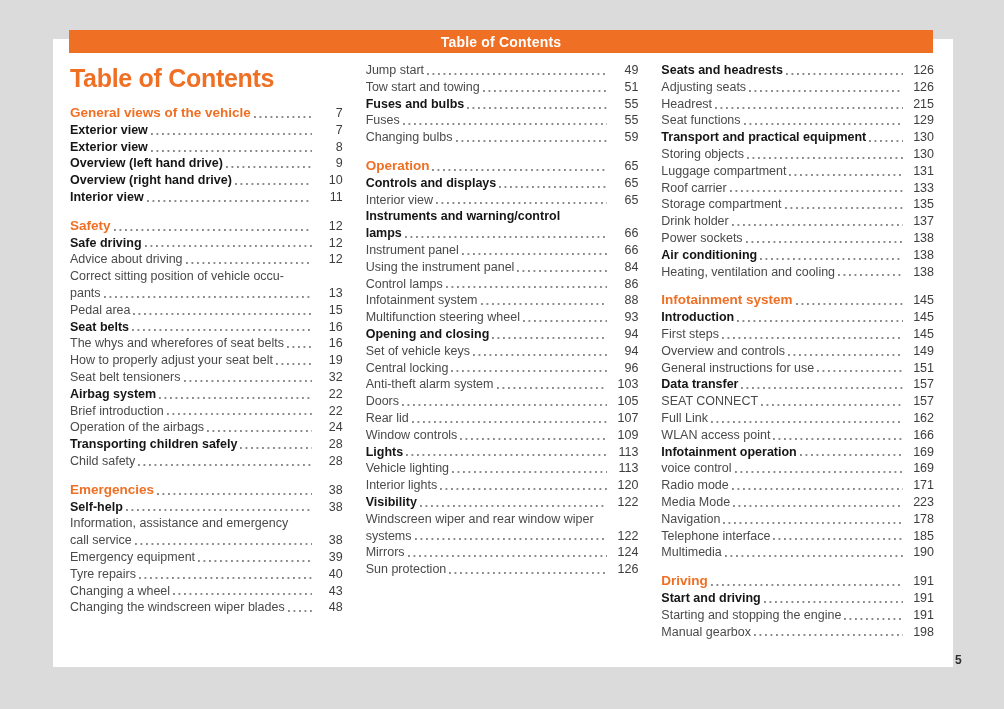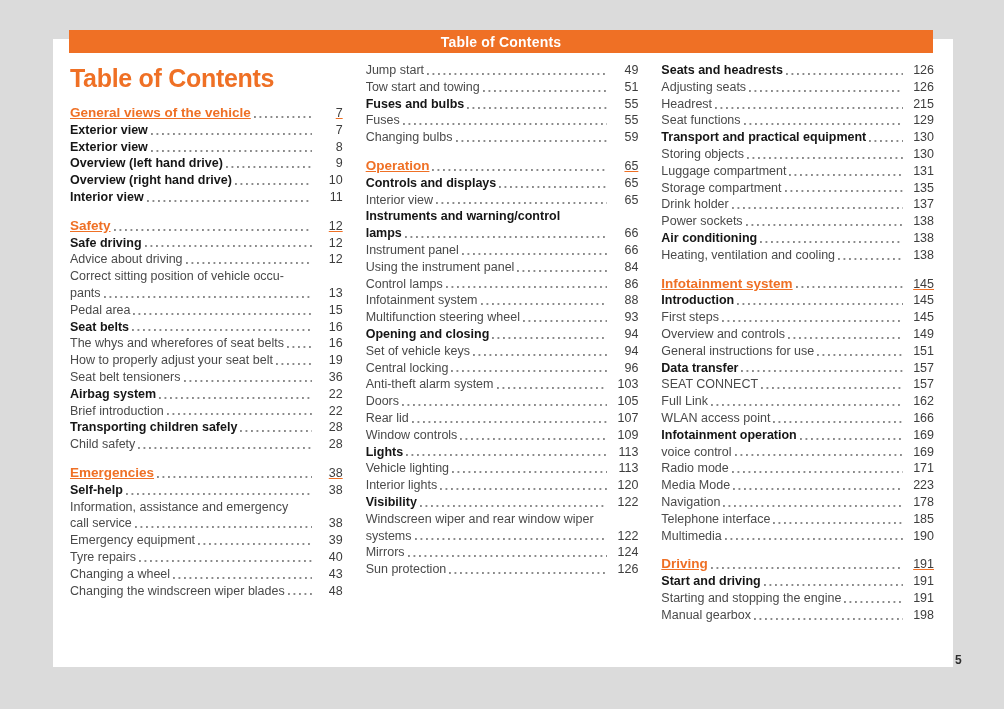--- a/index.html
+++ b/index.html
@@ -45,21 +45,20 @@
     background-repeat:repeat-x;
     background-position:left bottom 3.5px;
   }
   .row .n{
     flex:0 0 auto;width:26px;text-align:right;
     color:#3d3d3d;font-weight:400;font-size:12.5px;
   }
   .row.section{
     color:#ef7025;font-weight:700;font-size:13.5px;
     margin-top:12px;
-    text-decoration:underline;
   }
   .row.chapter{color:#161616;font-weight:700;}
   .row.nolead .t{flex:1 1 auto;}
   .folio{
     position:absolute;left:955px;top:653px;
     font-size:12px;font-weight:700;color:#2e2e2e;
   }
 </style>
 </head>
 <body>
@@ -139,31 +138,36 @@
               <span class="n">16</span>
             </div>
             <div class="row item">
               <span class="t">How to properly adjust your seat belt</span>
               <span class="leader"></span>
               <span class="n">19</span>
             </div>
             <div class="row item">
               <span class="t">Seat belt tensioners</span>
               <span class="leader"></span>
-              <span class="n">36</span>
+              <span class="n">32</span>
             </div>
             <div class="row chapter">
               <span class="t">Airbag system</span>
               <span class="leader"></span>
               <span class="n">22</span>
             </div>
             <div class="row item">
               <span class="t">Brief introduction</span>
               <span class="leader"></span>
               <span class="n">22</span>
+            </div>
+            <div class="row item">
+              <span class="t">Operation of the airbags</span>
+              <span class="leader"></span>
+              <span class="n">24</span>
             </div>
             <div class="row chapter">
               <span class="t">Transporting children safely</span>
               <span class="leader"></span>
               <span class="n">28</span>
             </div>
             <div class="row item">
               <span class="t">Child safety</span>
               <span class="leader"></span>
               <span class="n">28</span>
@@ -387,20 +391,25 @@
             </div>
             <div class="row item">
               <span class="t">Storing objects</span>
               <span class="leader"></span>
               <span class="n">130</span>
             </div>
             <div class="row item">
               <span class="t">Luggage compartment</span>
               <span class="leader"></span>
               <span class="n">131</span>
+            </div>
+            <div class="row item">
+              <span class="t">Roof carrier</span>
+              <span class="leader"></span>
+              <span class="n">133</span>
             </div>
             <div class="row item">
               <span class="t">Storage compartment</span>
               <span class="leader"></span>
               <span class="n">135</span>
             </div>
             <div class="row item">
               <span class="t">Drink holder</span>
               <span class="leader"></span>
               <span class="n">137</span>

